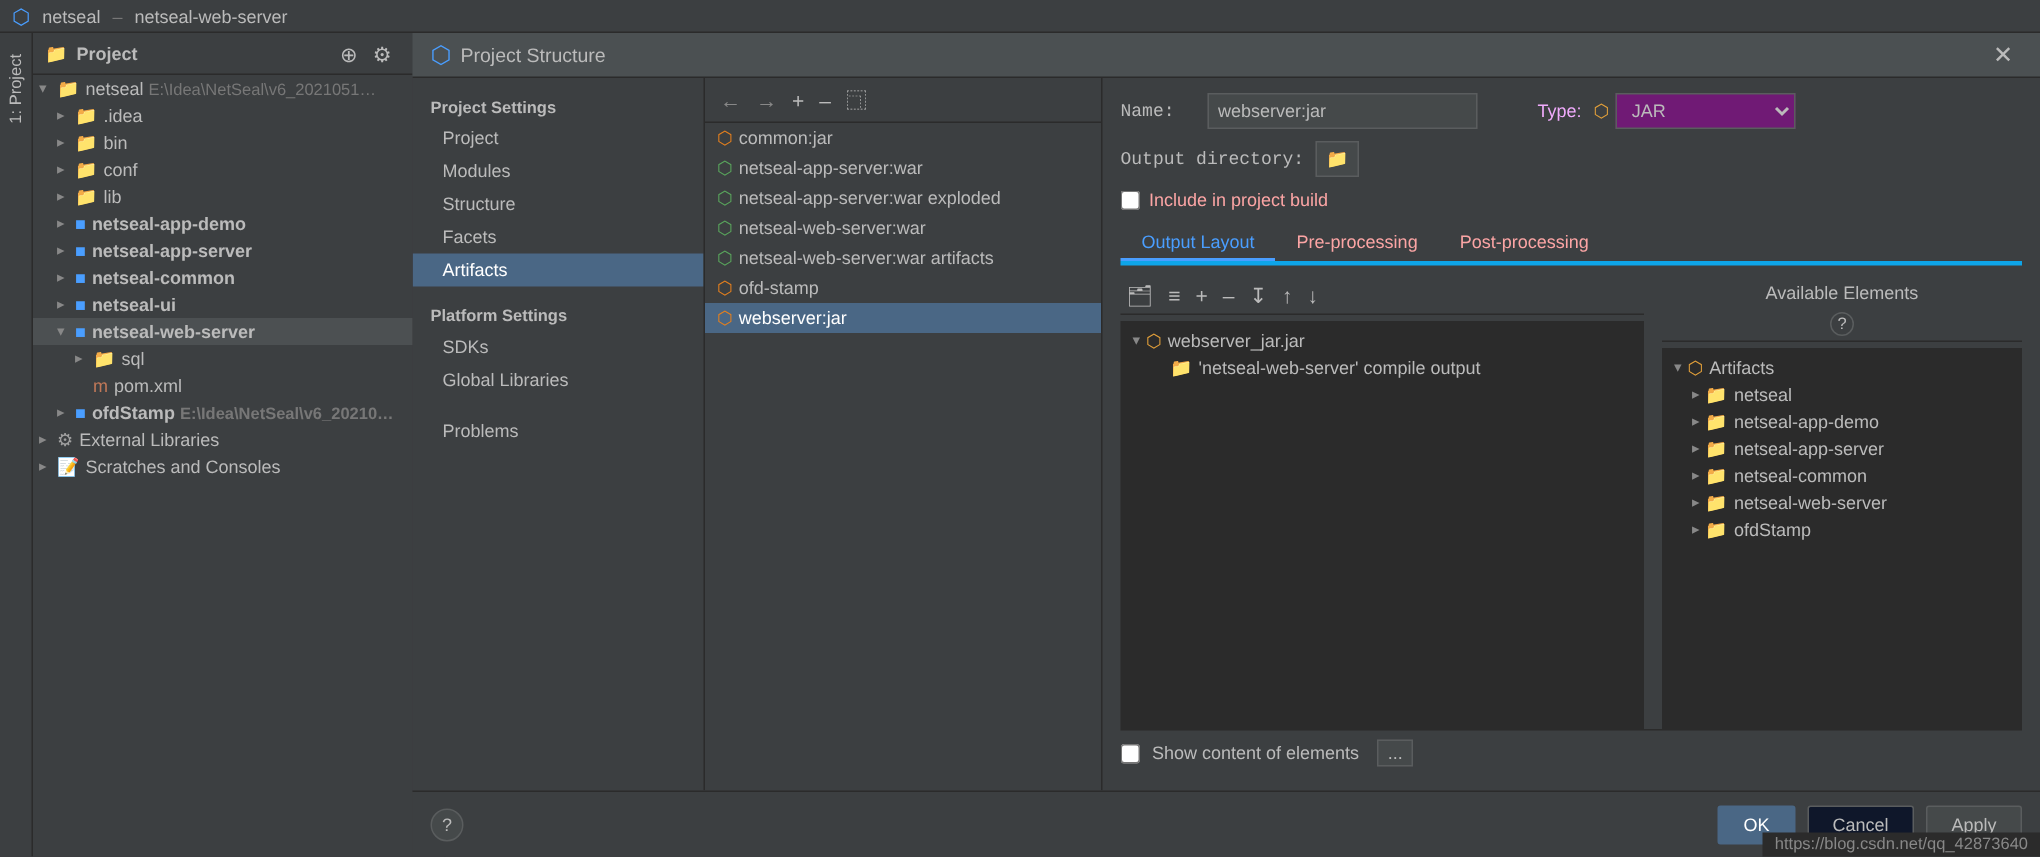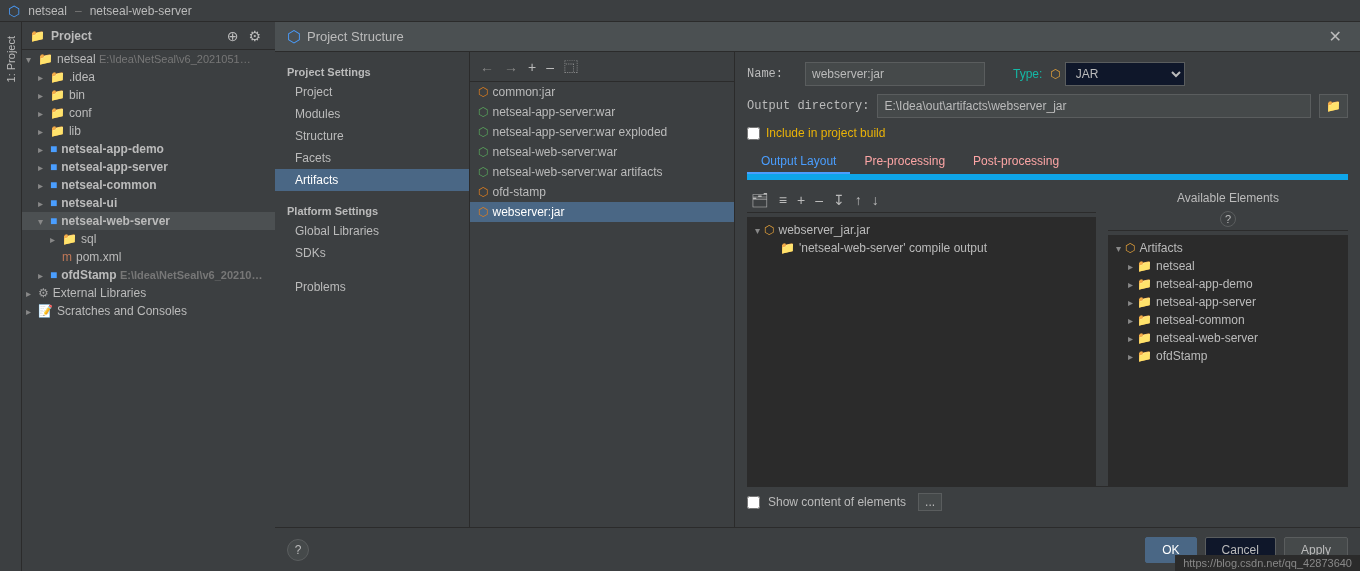--- a/index.html
+++ b/index.html
@@ -237,23 +237,23 @@
     .config-input {
       background: #45494a;
       border: 1px solid #5a5d5e;
       color: #bbbbbb;
       font-size: 12px;
       padding: 3px 6px;
       outline: none;
       height: 24px;
     }
     .config-input-name { width: 180px; }
-    .type-label { color: #14b8a6; font-size: 12px; margin-left: 20px; }
+    .type-label { color: #f0abfc; font-size: 12px; margin-left: 32px; }
     .type-select {
-      background: #0f172a;
+      background: #701a75;
       border: 1px solid #5a5d5e;
       color: #bbbbbb;
       font-size: 12px;
       padding: 2px 6px;
       height: 24px;
       min-width: 120px;
     }
     .output-dir-row {
       display: flex;
       align-items: center;
@@ -282,28 +282,28 @@
     .checkbox-row {
       display: flex;
       align-items: center;
       gap: 6px;
       margin-bottom: 10px;
     }
     .checkbox-row input[type="checkbox"] {
       cursor: pointer;
     }
     .checkbox-label {
-      color: #eab308;
+      color: #fca5a5;
       font-size: 12px;
     }
 
     
     .tab-row {
       display: flex;
-      border-bottom: 6px solid #0ea5e9;
+      border-bottom: 3px solid #0ea5e9;
       margin-bottom: 8px;
     }
     .tab {
       padding: 4px 14px;
       cursor: pointer;
       color: #fca5a5;
       font-size: 12px;
       border-bottom: 2px solid transparent;
     }
     .tab.active {
@@ -618,22 +618,22 @@
     <div class="dialog-body">
 
       <div class="nav-panel">
         <div class="nav-section-title">Project Settings</div>
         <div class="nav-item">Project</div>
         <div class="nav-item">Modules</div>
         <div class="nav-item">Structure</div>
         <div class="nav-item">Facets</div>
         <div class="nav-item selected">Artifacts</div>
         <div class="nav-section-title" style="margin-top:8px;">Platform Settings</div>
+        <div class="nav-item">SDKs</div>
         <div class="nav-item">Global Libraries</div>
-        <div class="nav-item">SDKs</div>
         <div style="height:12px;"></div>
         <div class="nav-item">Problems</div>
       </div>
 
       <div class="artifacts-panel">
         <div class="artifact-nav">
           <button class="artifact-nav-btn">←</button>
           <button class="artifact-nav-btn">→</button>
           <button class="artifacts-toolbar-btn">+</button>
           <button class="artifacts-toolbar-btn">–</button>
@@ -680,21 +680,20 @@
           <div style="display:flex; align-items:center; gap:4px;">
             <span style="color:#e3a03a;">⬡</span>
             <select class="type-select">
               <option>JAR</option>
             </select>
           </div>
         </div>
 
         <div class="output-dir-row">
           <label class="config-label">Output directory:</label>
-          <input class="output-dir-input" type="text" value="E:\Idea\out\artifacts\webserver_jar" style="">
           <button class="folder-btn">📁</button>
         </div>
 
         <div class="checkbox-row">
           <input type="checkbox" style="">
           <label class="checkbox-label">Include in project build</label>
         </div>
 
         <div class="tab-row">
           <div class="tab active">Output Layout</div>

